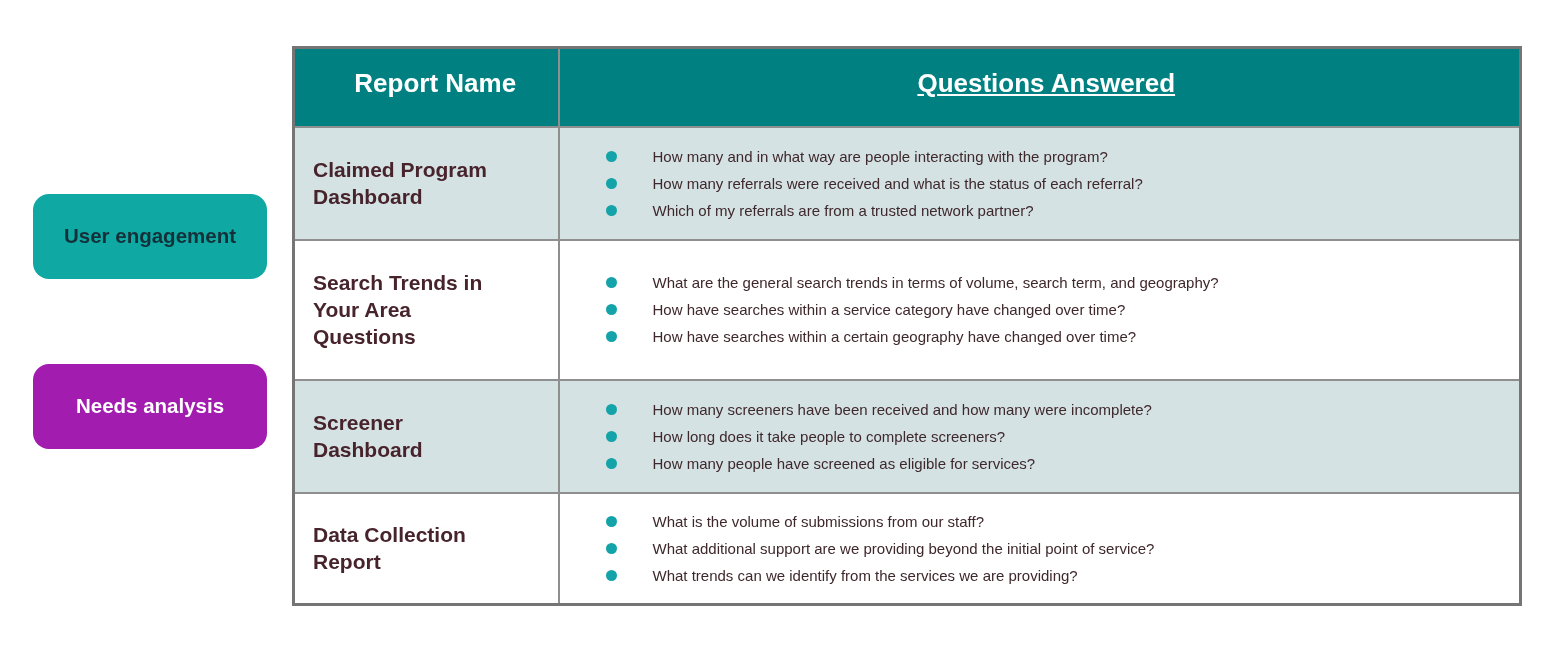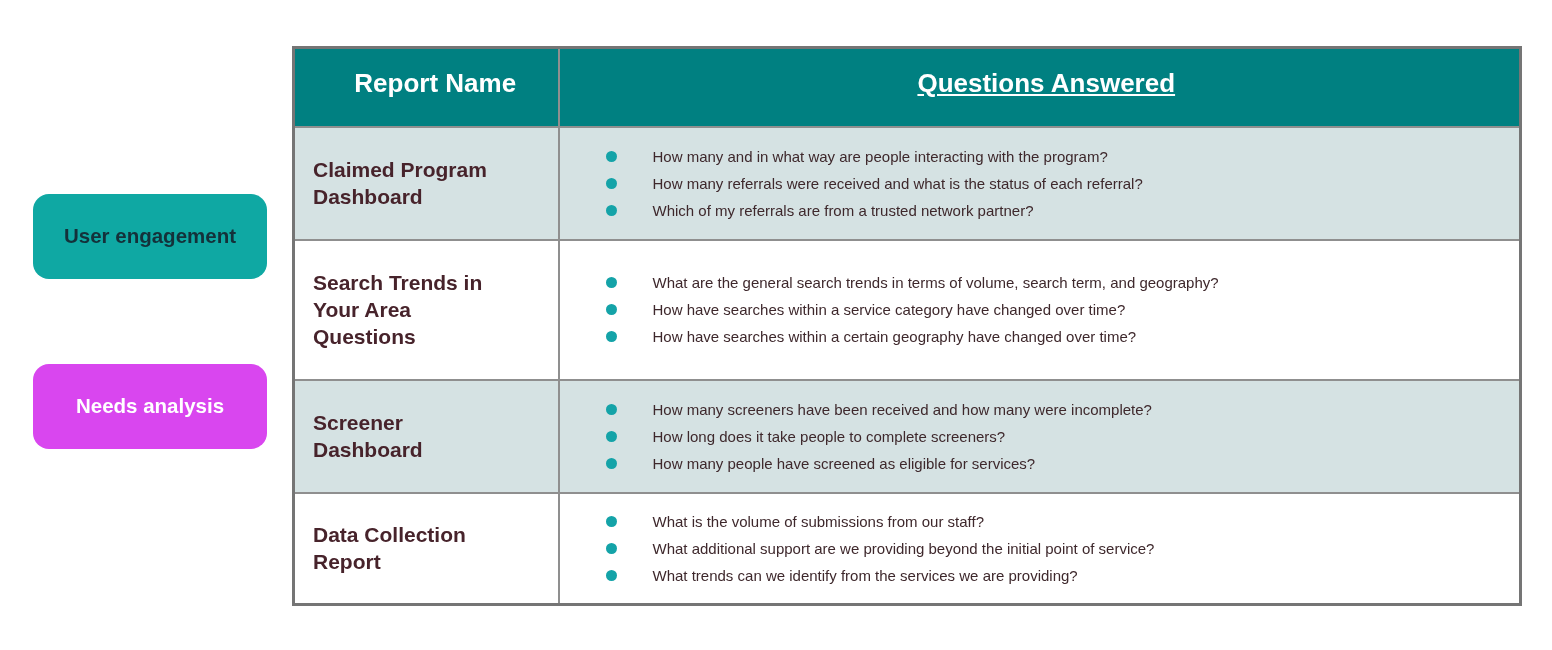--- a/index.html
+++ b/index.html
@@ -23,21 +23,21 @@
     align-items: center;
     justify-content: center;
     font-weight: bold;
     font-size: 20.5px;
     text-align: center;
     white-space: pre-line;
     line-height: 1.3;
     margin-top: 12px;
   }
   .badge-user-engagement   { top: 182px; background: #0FA8A3; color: #14313A; }
-  .badge-needs-analysis    { top: 352px; background: #d946ef; color: #FFFFFF; }
+  .badge-needs-analysis    { top: 352px; background: #a21caf; color: #FFFFFF; }
   .badge-outcome-tracking  { top: 508px; background: #BBD7B0; color: #17333C; }
 
   
   table.report-table {
     position: absolute;
     left: 292px;
     top: 46px;
     width: 1230px;
     border-collapse: collapse;
     table-layout: fixed;

